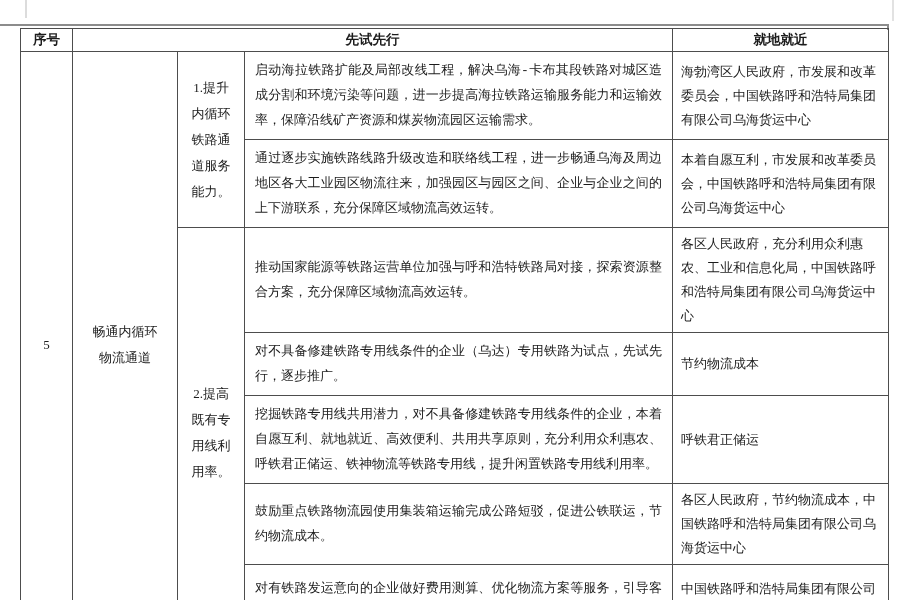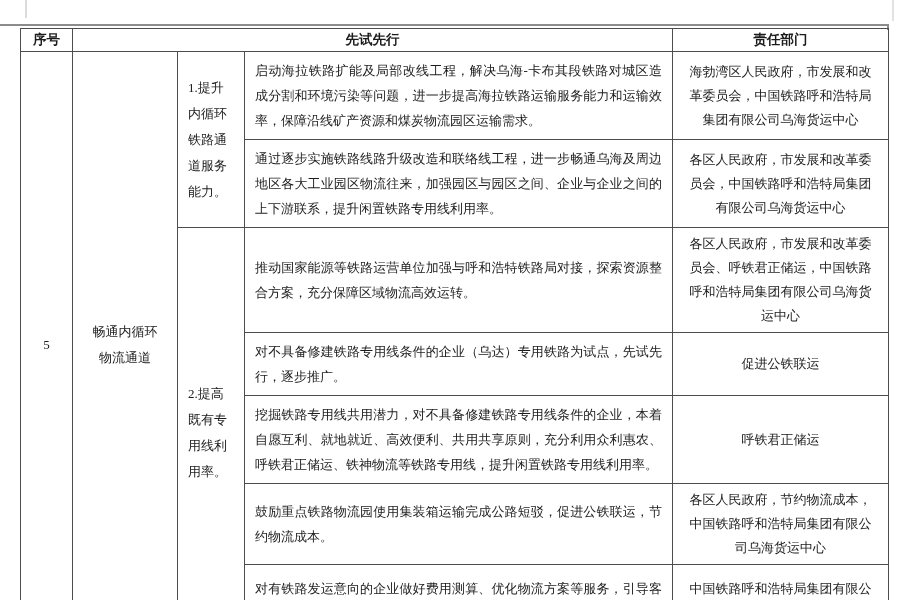--- a/index.html
+++ b/index.html
@@ -23,23 +23,23 @@
     vertical-align:middle;
     font-size:13px;
     overflow:hidden;
   }
   .doc th{
     font-weight:bold;font-size:13.5px;text-align:center;
     padding:2px 4px;
   }
   .cell-serial{text-align:center;font-size:14px;}
   .cell-category{text-align:center;line-height:26px;padding:0 16px;}
-  .cell-group{text-align:left;line-height:26px;padding:0 10px;}
-  .cell-task{text-align:justify;line-height:25px;padding:6px 10px;}
-  .cell-dept{text-align:center;line-height:24px;padding:4px 16px;}
+  .cell-group{text-align:center;line-height:26px;padding:0 10px;}
+  .cell-task{text-align:justify;line-height:25px;padding:6px 10px;font-family:Liberation Mono, monospace;}
+  .cell-dept{line-height:24px;padding:4px 8px;}
 </style>
 </head>
 <body>
 
 <div class="page-edge-left"></div>
 <div class="page-edge-right"></div>
 <div class="page-top-rule"></div>
 <div class="page-top-rule-end"></div>
 
 <table class="doc">
@@ -47,41 +47,41 @@
     <col style="width:52px">
     <col style="width:105px">
     <col style="width:67px">
     <col style="width:428px">
     <col style="width:216px">
   </colgroup>
   <tbody>
       <tr style="height:17px">
     <th>序号</th>
     <th colspan="3">先试先行</th>
-    <th>责任部门</th>
+    <th>就地就近</th>
   </tr>
   <tr style="height:88px">
     <td rowspan="7" class="cell-serial">5</td>
     <td rowspan="7" class="cell-category">畅通内循环物流通道</td>
     <td rowspan="2" class="cell-group">1.提升内循环铁路通道服务能力。</td>
     <td class="cell-task">启动海拉铁路扩能及局部改线工程，解决乌海-卡布其段铁路对城区造成分割和环境污染等问题，进一步提高海拉铁路运输服务能力和运输效率，保障沿线矿产资源和煤炭物流园区运输需求。</td>
     <td class="cell-dept">海勃湾区人民政府，市发展和改革委员会，中国铁路呼和浩特局集团有限公司乌海货运中心</td>
   </tr>
   <tr style="height:77px">
-    <td class="cell-task">通过逐步实施铁路线路升级改造和联络线工程，进一步畅通乌海及周边地区各大工业园区物流往来，加强园区与园区之间、企业与企业之间的上下游联系，提升闲置铁路专用线利用率。</td>
-    <td class="cell-dept">各区人民政府，市发展和改革委员会，中国铁路呼和浩特局集团有限公司乌海货运中心</td>
+    <td class="cell-task">通过逐步实施铁路线路升级改造和联络线工程，进一步畅通乌海及周边地区各大工业园区物流往来，加强园区与园区之间、企业与企业之间的上下游联系，充分保障区域物流高效运转。</td>
+    <td class="cell-dept">本着自愿互利，市发展和改革委员会，中国铁路呼和浩特局集团有限公司乌海货运中心</td>
   </tr>
   <tr style="height:88px">
     <td rowspan="5" class="cell-group">2.提高既有专用线利用率。</td>
     <td class="cell-task">推动国家能源等铁路运营单位加强与呼和浩特铁路局对接，探索资源整合方案，充分保障区域物流高效运转。</td>
-    <td class="cell-dept">各区人民政府，市发展和改革委员会、呼铁君正储运，中国铁路呼和浩特局集团有限公司乌海货运中心</td>
+    <td class="cell-dept">各区人民政府，充分利用众利惠农、工业和信息化局，中国铁路呼和浩特局集团有限公司乌海货运中心</td>
   </tr>
   <tr style="height:53px">
     <td class="cell-task">对不具备修建铁路专用线条件的企业（乌达）专用铁路为试点，先试先行，逐步推广。</td>
-    <td class="cell-dept">促进公铁联运</td>
+    <td class="cell-dept">节约物流成本</td>
   </tr>
   <tr style="height:77px">
     <td class="cell-task">挖掘铁路专用线共用潜力，对不具备修建铁路专用线条件的企业，本着自愿互利、就地就近、高效便利、共用共享原则，充分利用众利惠农、呼铁君正储运、铁神物流等铁路专用线，提升闲置铁路专用线利用率。</td>
     <td class="cell-dept">呼铁君正储运</td>
   </tr>
   <tr style="height:72px">
     <td class="cell-task">鼓励重点铁路物流园使用集装箱运输完成公路短驳，促进公铁联运，节约物流成本。</td>
     <td class="cell-dept">各区人民政府，节约物流成本，中国铁路呼和浩特局集团有限公司乌海货运中心</td>
   </tr>
   <tr style="height:73px">

